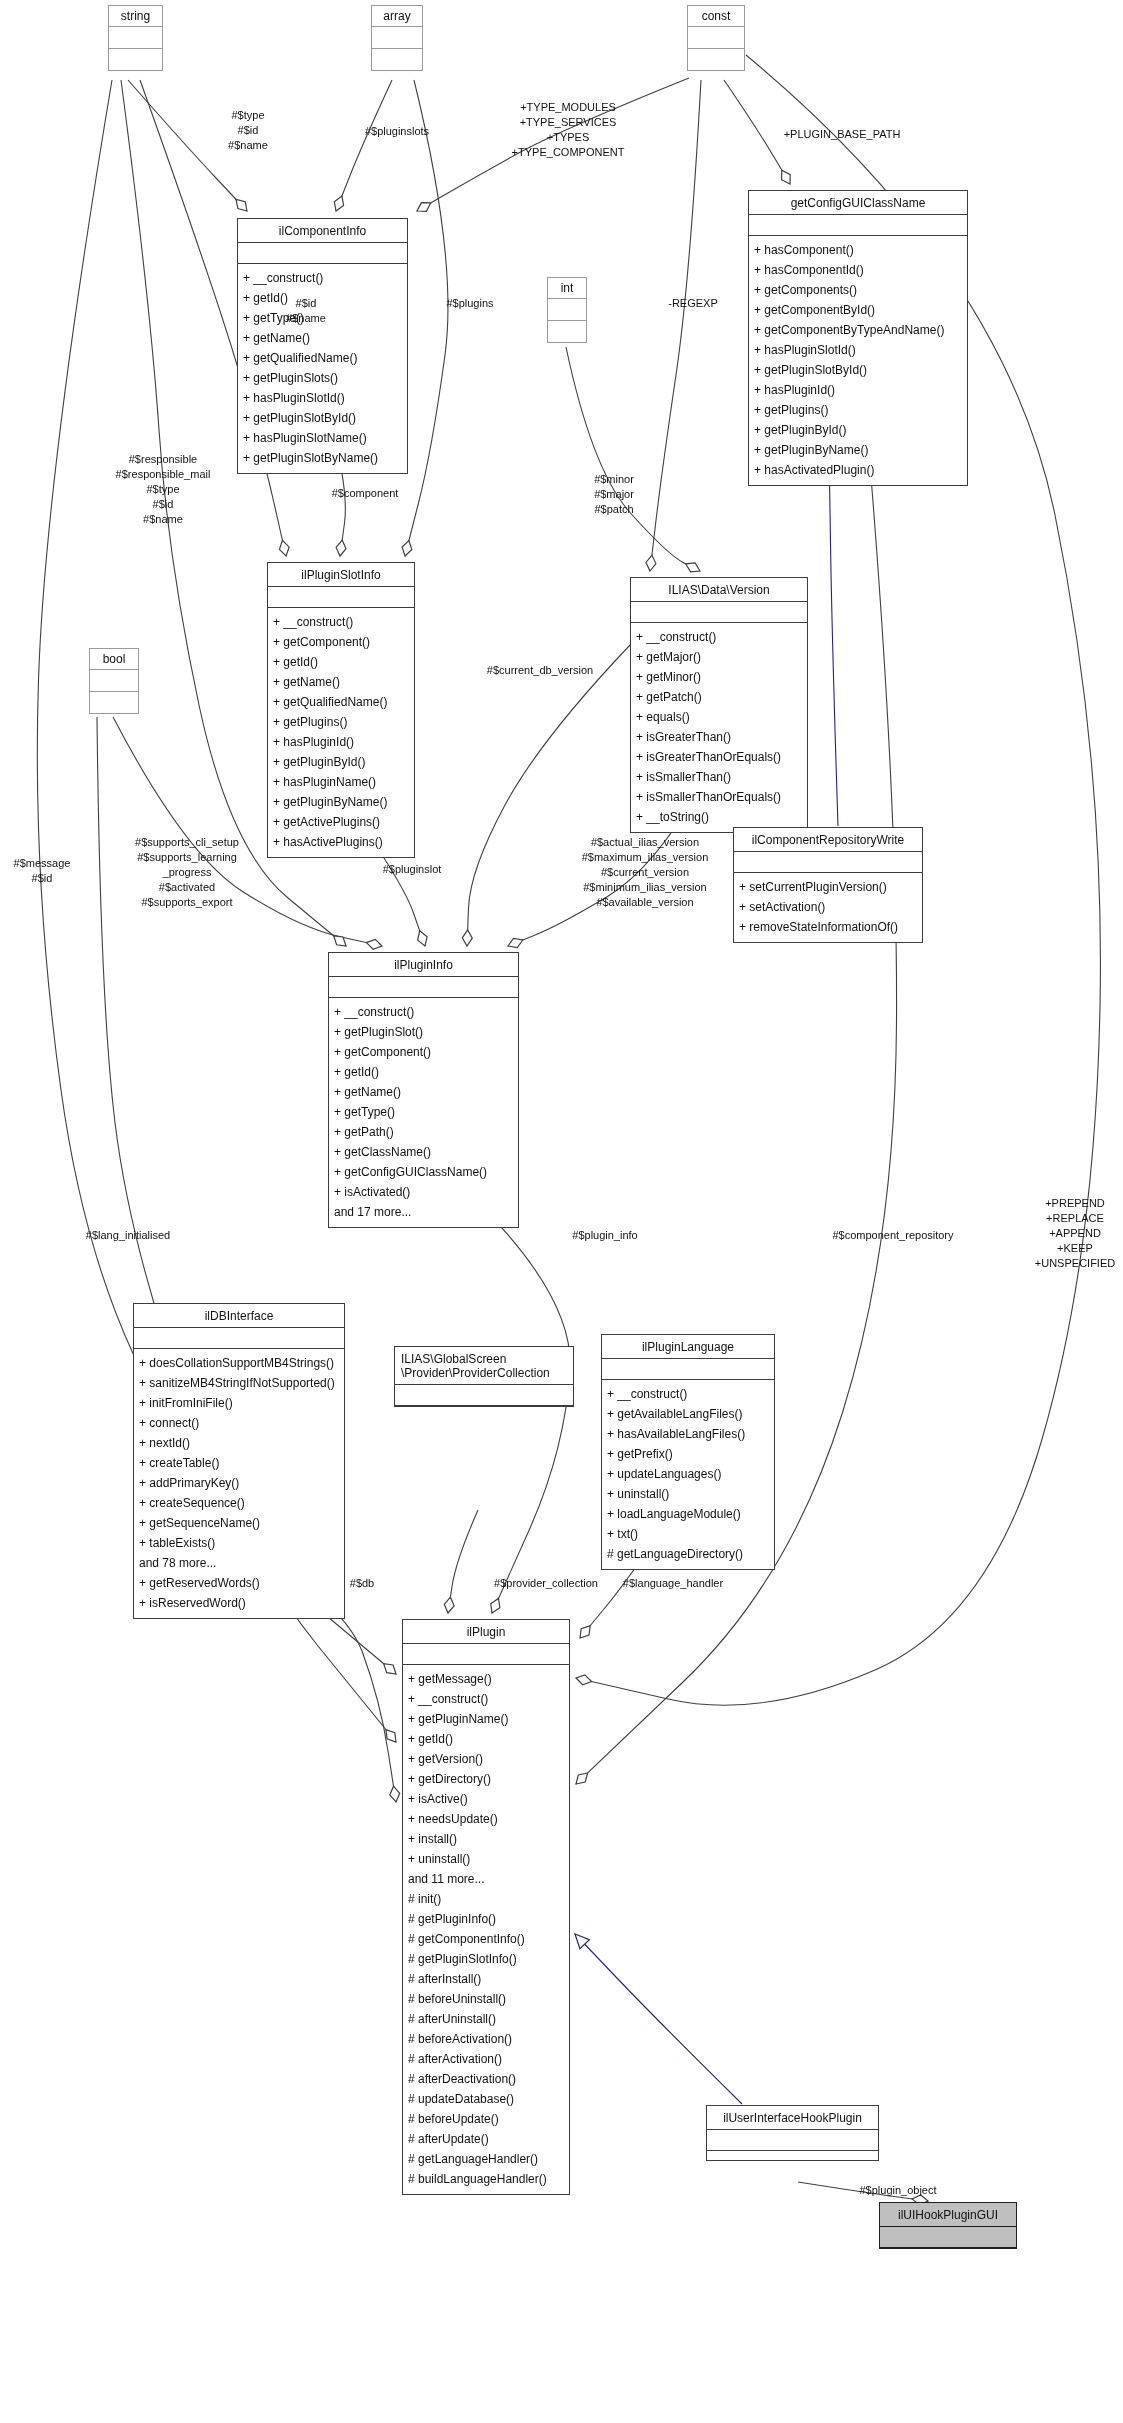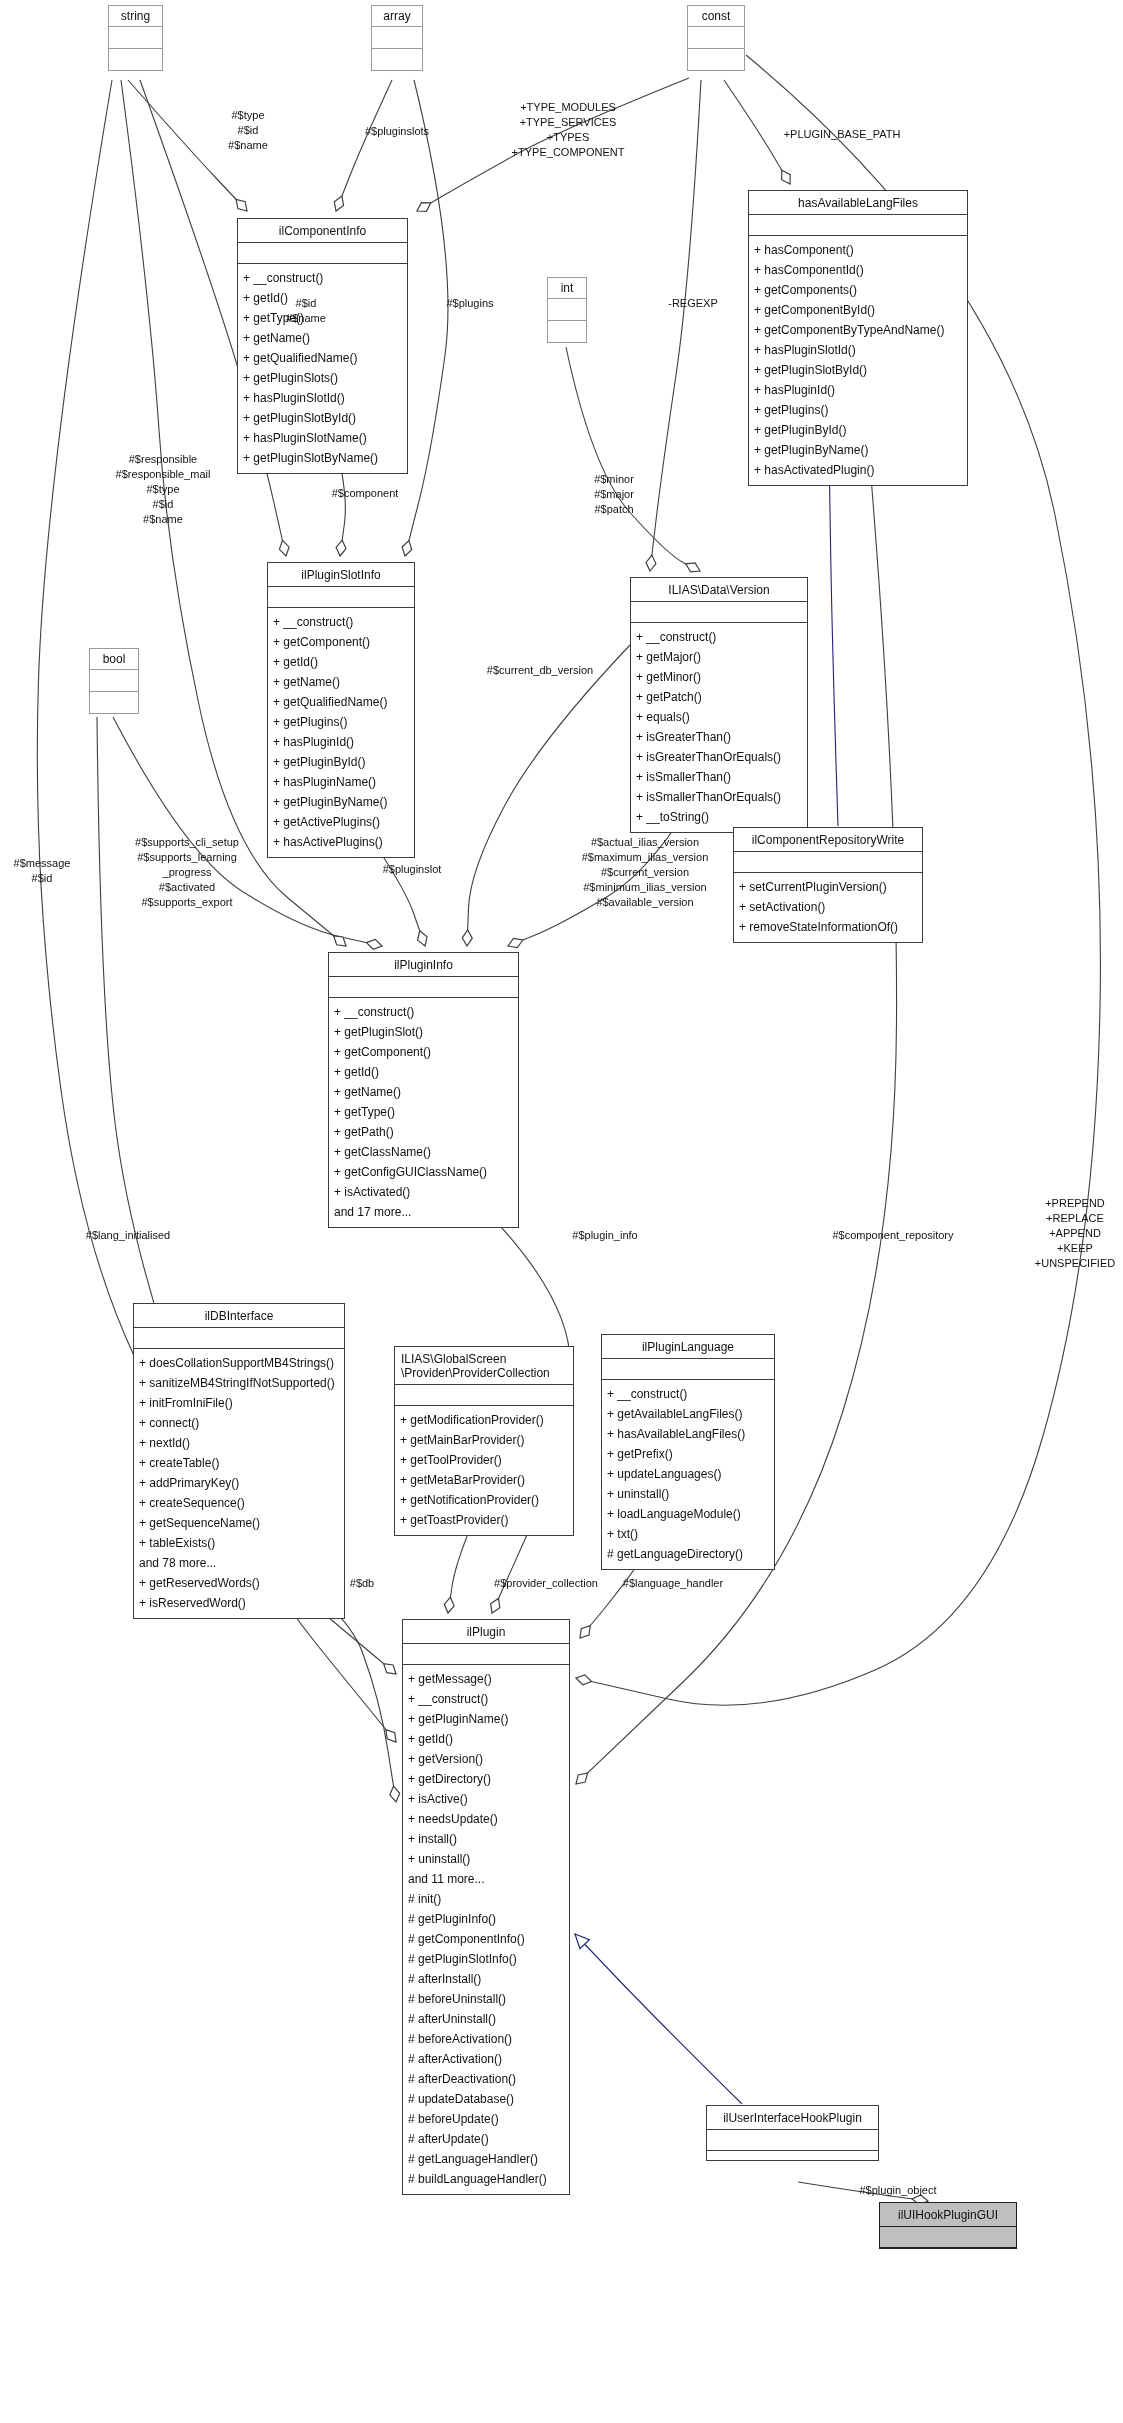--- a/index.html
+++ b/index.html
@@ -112,21 +112,21 @@
 + getType()
 + getName()
 + getQualifiedName()
 + getPluginSlots()
 + hasPluginSlotId()
 + getPluginSlotById()
 + hasPluginSlotName()
 + getPluginSlotByName()</div>
       </div>
       <div class="node class" style="left: 748px; top: 190px; width: 220px;">
-        <div class="ttl">hasAvailableLangFiles</div>
+        <div class="ttl">getConfigGUIClassName</div>
         <div class="attrs"></div>
         <div class="mth">+ hasComponent()
 + hasComponentId()
 + getComponents()
 + getComponentById()
 + getComponentByTypeAndName()
 + hasPluginSlotId()
 + getPluginSlotById()
 + hasPluginId()
 + getPlugins()
@@ -200,26 +200,20 @@
 + getSequenceName()
 + tableExists()
 and 78 more...
 + getReservedWords()
 + isReservedWord()</div>
       </div>
       <div class="node class" style="left: 394px; top: 1346px; width: 180px;">
         <div class="ttl left">ILIAS\GlobalScreen
 \Provider\ProviderCollection</div>
         <div class="attrs"></div>
-        <div class="mth">+ getModificationProvider()
-+ getMainBarProvider()
-+ getToolProvider()
-+ getMetaBarProvider()
-+ getNotificationProvider()
-+ getToastProvider()</div>
       </div>
       <div class="node class" style="left: 601px; top: 1334px; width: 174px;">
         <div class="ttl">ilPluginLanguage</div>
         <div class="attrs"></div>
         <div class="mth">+ __construct()
 + getAvailableLangFiles()
 + hasAvailableLangFiles()
 + getPrefix()
 + updateLanguages()
 + uninstall()

